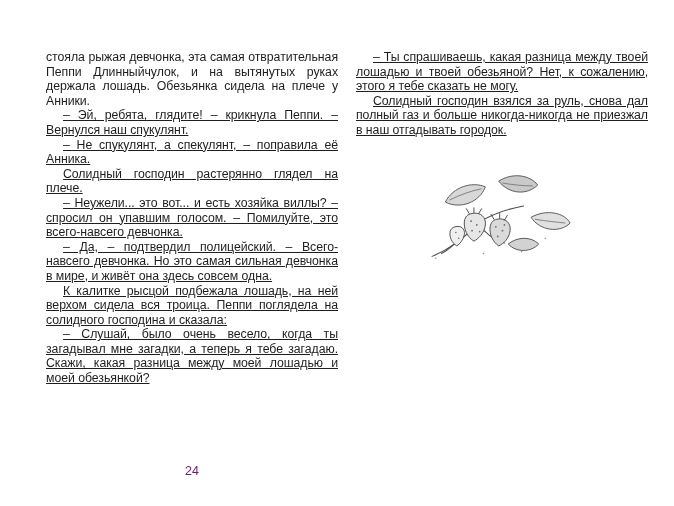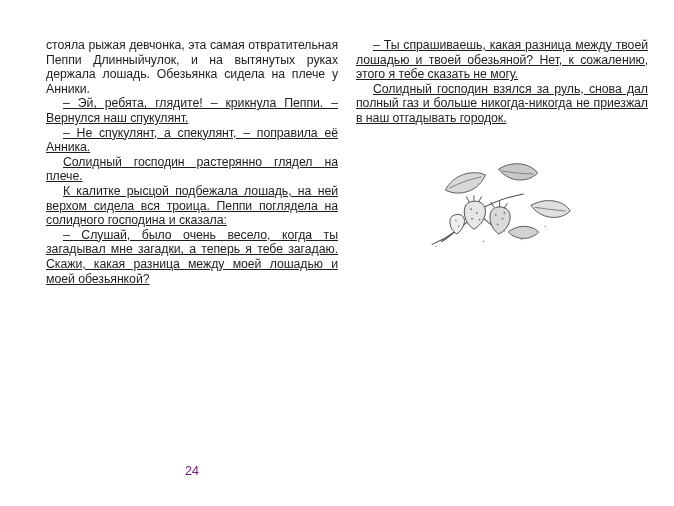--- a/index.html
+++ b/index.html
@@ -14,20 +14,21 @@
     background: #ffffff;
     box-sizing: border-box;
     padding: 38px 16px 0 46px;
     font-family: "Liberation Sans", "DejaVu Sans", sans-serif;
     color: #1e1e1e;
     overflow: hidden;
   }
   .columns {
     display: flex;
     gap: 18px;
+    margin-top: 12px;
   }
   .col {
     width: 292px;
     font-size: 12.3px;
     line-height: 14.6px;
     text-align: justify;
     letter-spacing: -0.05px;
   }
   .col p {
     margin: 0;
@@ -55,20 +56,22 @@
 <body>
 
 <div class="page">
   <div class="columns">
 
     <div class="col">
       <p>стояла рыжая девчонка, эта самая отвратительная Пеппи Длинныйчулок, и на вытянутых руках держала лошадь. Обезьянка сидела на плече у Анники.</p>
       <p class="indent">– Эй, ребята, глядите! – крикнула Пеппи. – Вернулся наш спукулянт.</p>
       <p class="indent">– Не спукулянт, а спекулянт, – поправила её Анника.</p>
       <p class="indent">Солидный господин растерянно глядел на плече.</p>
+      <p class="indent">– Неужели... это вот... и есть хозяйка виллы? – спросил он упавшим голосом. – Помилуйте, это всего-навсего девчонка.</p>
+      <p class="indent">– Да, – подтвердил полицейский. – Всего-навсего девчонка. Но это самая сильная девчонка в мире, и живёт она здесь совсем одна.</p>
       <p class="indent">К калитке рысцой подбежала лошадь, на ней верхом сидела вся троица. Пеппи поглядела на солидного господина и сказала:</p>
       <p class="indent">– Слушай, было очень весело, когда ты загадывал мне загадки, а теперь я тебе загадаю. Скажи, какая разница между моей лошадью и моей обезьянкой?</p>
     </div>
 
     <div class="col">
       <p class="indent">– Ты спрашиваешь, какая разница между твоей лошадью и твоей обезьяной? Нет, к сожалению, этого я тебе сказать не могу.</p>
       <p class="indent">Солидный господин взялся за руль, снова дал полный газ и больше никогда-никогда не приезжал в наш отгадывать городок.</p>
 
       <div class="illustration-wrap">
         <svg width="175" height="100" viewBox="0 0 180 105" aria-hidden="true">

